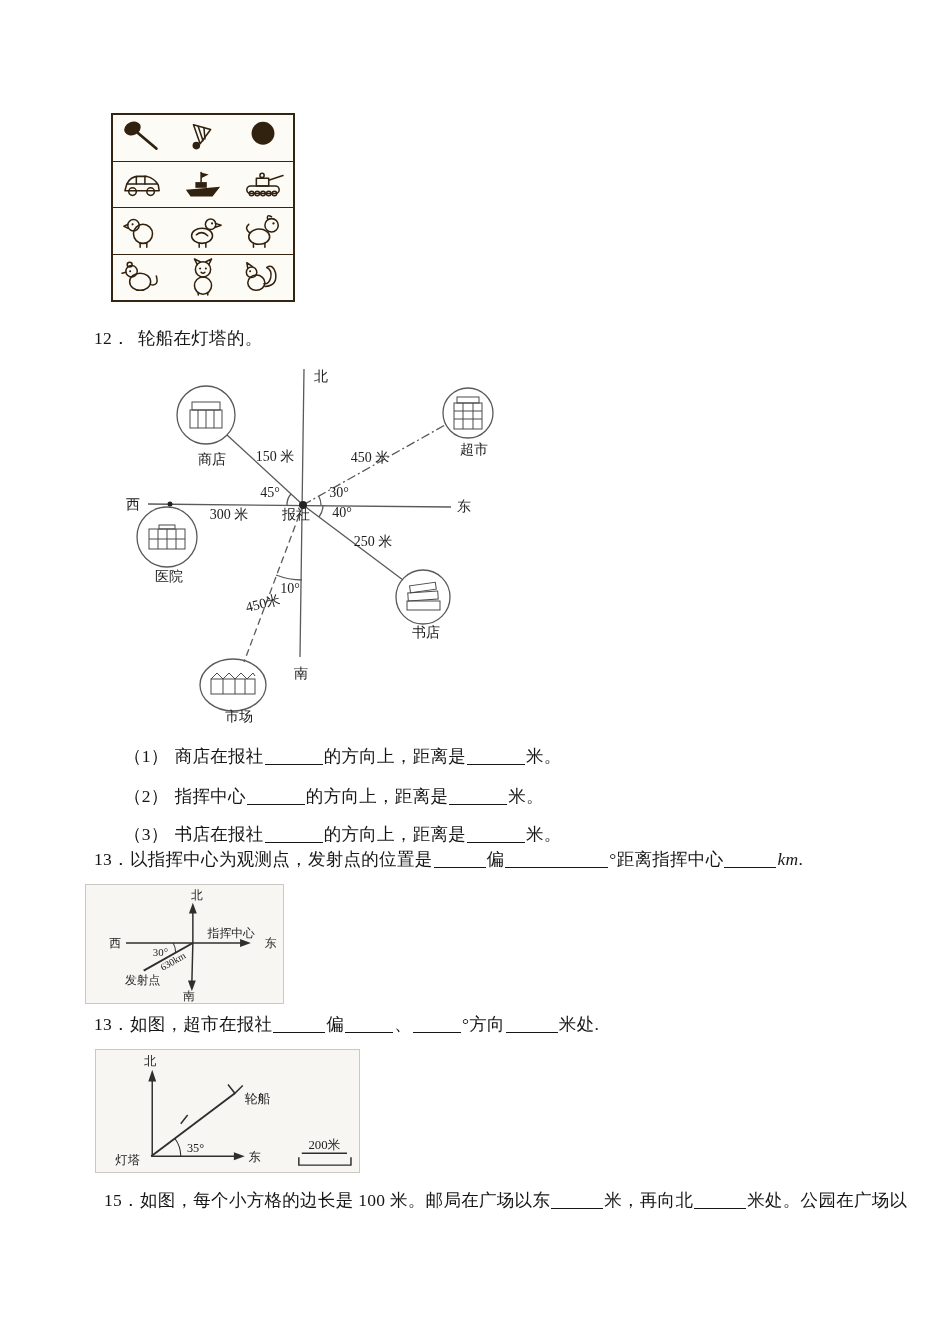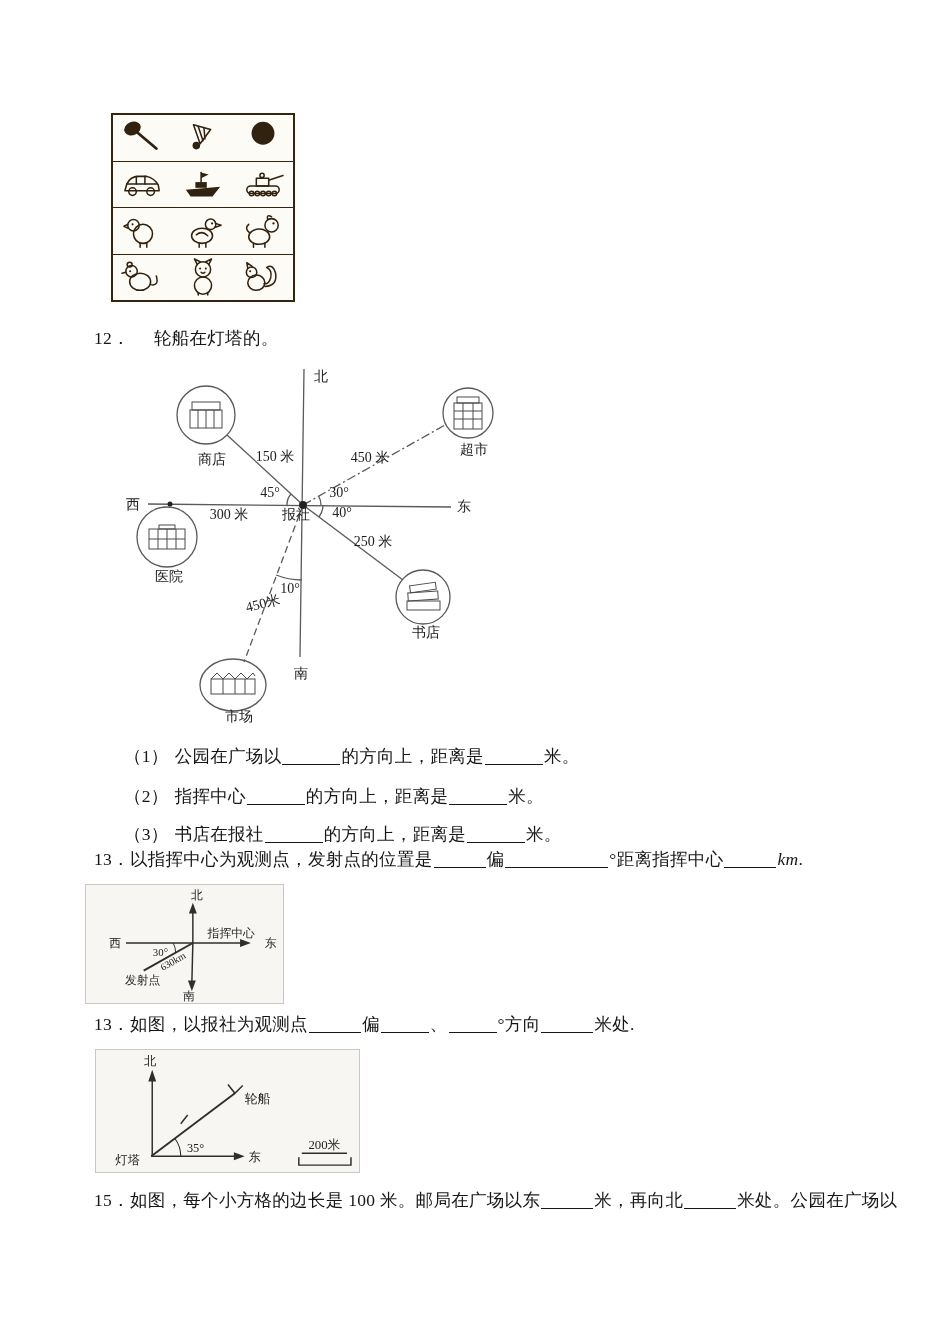--- a/index.html
+++ b/index.html
@@ -3,21 +3,21 @@
 <meta charset="utf-8">
 <style>
   html,body{margin:0;padding:0;}
   body{
     width:950px;height:1344px;position:relative;background:#ffffff;
     font-family:"Liberation Serif","DejaVu Serif",serif;color:#161616;
     overflow:hidden;
   }
   .abs{position:absolute;}
   .qline{font-size:17.5px;line-height:22px;white-space:nowrap;letter-spacing:0.3px;}
-  .qnum{margin-right:24px;}
+  .qnum{margin-right:8px;}
   .subnum{margin-right:6px;}
   .blank{display:inline-block;height:1em;border-bottom:1.4px solid #161616;vertical-align:-3px;margin:0 1px;}
   .b58{width:58px}.b52{width:52px}.b48{width:48px}.b105{width:103px}
   .ital{font-style:italic;}
   
   .icon-grid{left:111px;top:113px;width:184px;height:189px;border:2px solid #362413;
     display:flex;flex-direction:column;background:#fdfbf6;box-sizing:border-box;}
   .icon-row{flex:1;display:flex;align-items:center;justify-content:space-around;border-top:1.6px solid #362413;}
   .icon-row:first-child{border-top:none;}
   .icon-row svg{display:block;}
@@ -214,21 +214,21 @@
     <text x="326" y="272" text-anchor="middle">书店</text>
     <text x="273" y="181" text-anchor="middle">250 米</text>
     <text x="242" y="152" text-anchor="middle">40°</text>
     <text x="139" y="356" text-anchor="middle">市场</text>
     <text x="163" y="243" text-anchor="middle" transform="rotate(-14 163 239)">450米</text>
     <text x="190" y="228" text-anchor="middle">10°</text>
   </g>
 </svg>
 
 <div class="abs qline" style="left:124px;top:745px;">
-  <span class="subnum">（1）</span><span>公园在广场以</span><span class="blank b58"></span><span>的方向上，距离是</span><span class="blank b58"></span><span>米。</span>
+  <span class="subnum">（1）</span><span>商店在报社</span><span class="blank b58"></span><span>的方向上，距离是</span><span class="blank b58"></span><span>米。</span>
 </div>
 <div class="abs qline" style="left:124px;top:785px;">
   <span class="subnum">（2）</span><span>指挥中心</span><span class="blank b58"></span><span>的方向上，距离是</span><span class="blank b58"></span><span>米。</span>
 </div>
 <div class="abs qline" style="left:124px;top:823px;">
   <span class="subnum">（3）</span><span>书店在报社</span><span class="blank b58"></span><span>的方向上，距离是</span><span class="blank b58"></span><span>米。</span>
 </div>
 
 <div class="abs qline" style="left:94px;top:848px;">
   <span>13．</span><span>以指挥中心为观测点，发射点的位置是</span><span class="blank b52"></span><span>偏</span><span class="blank b105"></span><span>°距离指挥中心</span><span class="blank b52"></span><span class="ital">km</span><span>.</span>
@@ -254,21 +254,21 @@
     <text x="29" y="63" text-anchor="middle">西</text>
     <text x="187" y="63" text-anchor="middle">东</text>
     <text x="147" y="53" text-anchor="middle">指挥中心</text>
     <text x="57" y="101" text-anchor="middle">发射点</text>
     <text x="75" y="72" text-anchor="middle" font-size="11">30°</text>
     <text x="88" y="81" text-anchor="middle" font-size="10" transform="rotate(-29 88 78)">630km</text>
   </g>
 </svg>
 
 <div class="abs qline" style="left:94px;top:1013px;">
-  <span>13．</span><span>如图，以报社为观测点</span><span class="blank b52"></span><span>偏</span><span class="blank b48"></span><span>、</span><span class="blank b48"></span><span>°方向</span><span class="blank b52"></span><span>米处.</span>
+  <span>13．</span><span>如图，超市在报社</span><span class="blank b52"></span><span>偏</span><span class="blank b48"></span><span>、</span><span class="blank b48"></span><span>°方向</span><span class="blank b52"></span><span>米处.</span>
 </div>
 
 <svg class="abs dbox" style="left:95px;top:1049px;" width="265" height="124" viewBox="0 0 265 124">
   <g stroke="#2e2e2e" stroke-width="1.5" fill="none">
     <line x1="56" y1="108" x2="56" y2="30"></line>
     <line x1="55" y1="108" x2="141" y2="108"></line>
     <line x1="55" y1="108" x2="140" y2="44" stroke-width="1.9"></line>
     <path d="M133 35 L140 44 L148 36"></path>
     <line x1="85" y1="75" x2="92" y2="66"></line>
     <path d="M85 108 A30 30 0 0 0 79 90" stroke-width="1.1"></path>
@@ -282,15 +282,15 @@
   <g font-size="12.5" fill="#222222">
     <text x="54" y="15" text-anchor="middle">北</text>
     <text x="160" y="113" text-anchor="middle">东</text>
     <text x="31" y="116" text-anchor="middle">灯塔</text>
     <text x="150" y="54" text-anchor="start" font-size="13">轮船</text>
     <text x="100" y="104" text-anchor="middle">35°</text>
     <text x="231" y="101" text-anchor="middle" font-size="13">200米</text>
   </g>
 </svg>
 
-<div class="abs qline" style="left:94px;top:1189px;text-align:center;">
+<div class="abs qline" style="left:104px;top:1189px;text-align:center;">
   <span>15．</span><span>如图，每个小方格的边长是 100 米。邮局在广场以东</span><span class="blank b52"></span><span>米，再向北</span><span class="blank b52"></span><span>米处。公园在广场以</span>
 </div>
 
 </body></html>

